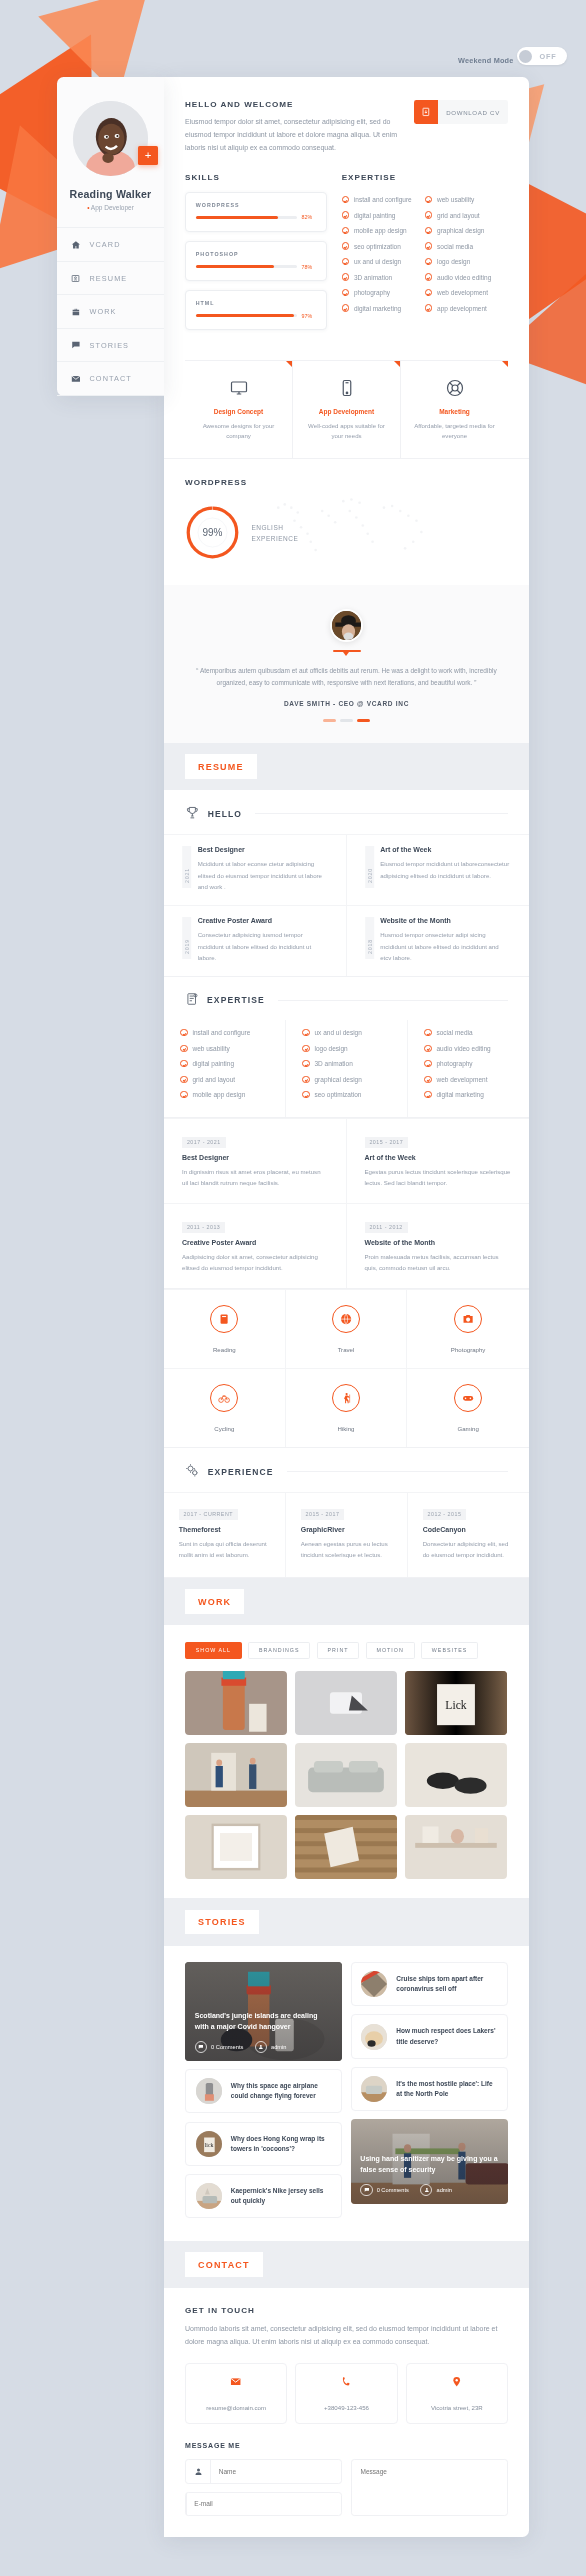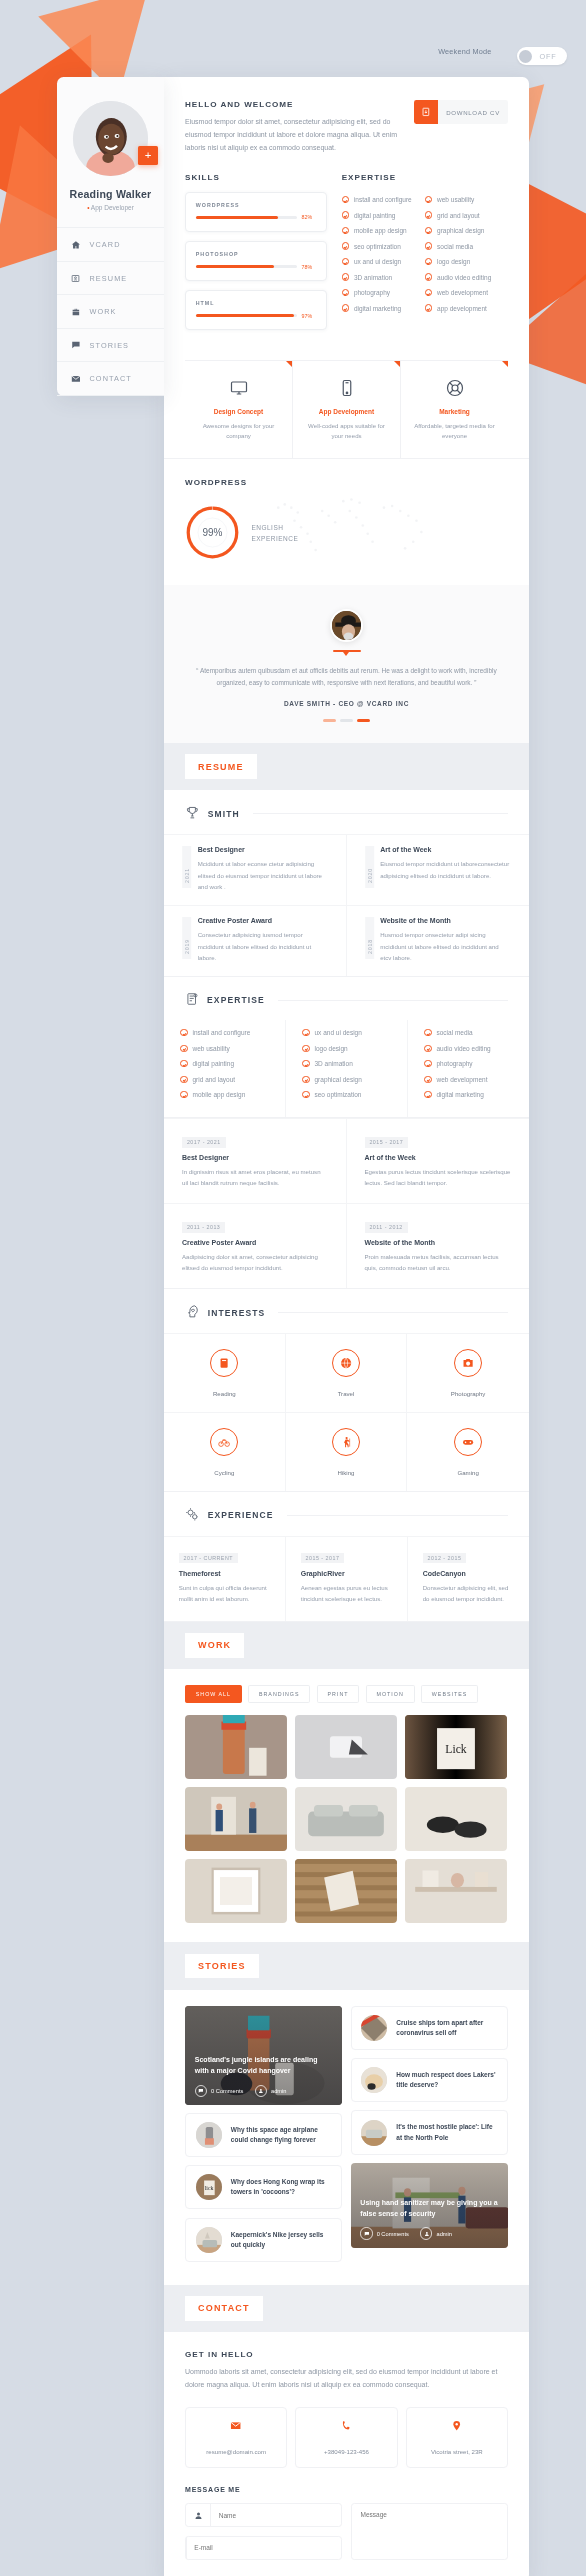--- a/index.html
+++ b/index.html
@@ -22,21 +22,21 @@
            border-left:81px solid transparent;border-right:81px solid transparent;
            border-bottom:155px solid #f4571f; transform:rotate(-35deg); opacity:.9;}
   .tri-e { right:24.4px; top:73px; width:0;height:0;
            border-left:45px solid transparent;border-right:45px solid transparent;
            border-bottom:77px solid #fb9a68; transform:rotate(45deg); opacity:.85;}
   .tri-f { right:-41px; top:269px; width:0;height:0;
            border-left:57px solid transparent;border-right:57px solid transparent;
            border-bottom:106px solid #f4571f; transform:rotate(20deg); opacity:.8;}
 
   
-  .topbar { position:absolute; top:47px; right:19.5px; display:flex; align-items:flex-start; gap:25px; z-index:30;}
+  .topbar { position:absolute; top:47px; right:19.5px; display:flex; align-items:flex-end; gap:3px; z-index:30;font-weight:bold;}
   .topbar .wm-label { font-size:7.3px; color:#707e91; letter-spacing:0.2px;}
   .toggle { width:50px; height:18px; border-radius:9px; background:#fff; display:flex;
             align-items:center; padding:2.4px; box-shadow:0 0.8px 2.4px rgba(0,0,0,.08);}
   .toggle .knob { width:13px;height:13px;border-radius:50%; background:#c6ccd6;}
   .toggle .st { flex:1; text-align:center; font-size:7.3px; color:#b9c0cb; letter-spacing:0.8px;}
 
   
   .page { position:absolute; left:57px; top:77px; width:472px; z-index:20; }
   .sidebar { position:absolute; left:0; top:0; width:107px; background:#fbfbfc;
              border-radius:6.5px 0 0 6.5px; box-shadow:0 3.3px 21px rgba(60,70,90,.10); z-index:22;}
@@ -536,21 +536,21 @@
 
     <div class="rblock">
       <div class="rhead">
         <span class="ic">
           <svg width="14.7" height="14.7" viewBox="0 0 24 24" fill="none" stroke="currentColor" stroke-width="1.5">
               <path d="M7 4h10v5a5 5 0 0 1-10 0z"></path>
               <path d="M7 6H4v2a3 3 0 0 0 3 3M17 6h3v2a3 3 0 0 1-3 3"></path>
               <path d="M12 14v4M9 21h6M10 18h4"></path>
             </svg>
         </span>
-        <h3>SMITH</h3>
+        <h3>HELLO</h3>
         <span class="line"></span>
       </div>
       <div class="grid2" id="awards-grid">
           <div class="cell">
             <div class="yr-v">2021</div>
             <div>
               <h5>Best Designer</h5>
               <p>Mcididunt ut labor econse ctetur adipisicing elitsed do eiusmod tempor incididunt ut labore and work .</p>
             </div>
           </div>
@@ -663,30 +663,20 @@
     <div class="rblock">
       <div class="grid2" id="edu-grid">
           <div class="edu-cell"><div class="yr-pill">2017 - 2021</div><h5 style="font-size:7px;color:#3d4857;margin-bottom:4.9px">Best Designer</h5><p style="font-size:6.1px;color:#949dab;line-height:1.85">In dignissim risus sit amet eros placerat, eu metusn uil laci blandit rutrum neque facilisis.</p></div>
           <div class="edu-cell"><div class="yr-pill">2015 - 2017</div><h5 style="font-size:7px;color:#3d4857;margin-bottom:4.9px">Art of the Week</h5><p style="font-size:6.1px;color:#949dab;line-height:1.85">Egestas purus lectus tincidunt scelerisque scelerisque lectus. Sed laci blandit tempor.</p></div>
           <div class="edu-cell"><div class="yr-pill">2011 - 2013</div><h5 style="font-size:7px;color:#3d4857;margin-bottom:4.9px">Creative Poster Award</h5><p style="font-size:6.1px;color:#949dab;line-height:1.85">Aadipisicing dolor sit amet, consectetur adipisicing elitsed do eiusmod tempor incididunt.</p></div>
           <div class="edu-cell"><div class="yr-pill">2011 - 2012</div><h5 style="font-size:7px;color:#3d4857;margin-bottom:4.9px">Website of the Month</h5><p style="font-size:6.1px;color:#949dab;line-height:1.85">Proin malesuada metus facilisis, accumsan lectus quis, commodo metusn uil arcu.</p></div>
         </div>
     </div>
 
     <div class="rblock">
-      <div class="rhead">
-        <span class="ic">
-          <svg width="14.7" height="14.7" viewBox="0 0 24 24" fill="none" stroke="currentColor" stroke-width="1.5">
-              <path d="M16 3a8 8 0 0 0-8 8v3H6l2 3v4h8v-4a8 8 0 0 0 0-14z"></path>
-              <path d="M13 9.5c-.7-1.1-2.4-.8-2.4.6 0 1.2 2.4 2.9 2.4 2.9s2.4-1.7 2.4-2.9c0-1.4-1.7-1.7-2.4-.6z"></path>
-            </svg>
-        </span>
-        <h3>INTERESTS</h3>
-        <span class="line"></span>
-      </div>
       <div class="grid2" id="int-grid">
           <div class="int-cell"><div class="int-circ">
               <svg width="12.2" height="12.2" viewBox="0 0 24 24" fill="currentColor">
                 <rect x="5" y="3" width="14" height="18" rx="2"></rect>
                 <rect x="8" y="6" width="8" height="2" fill="#fff"></rect>
               </svg>
             </div><span>Reading</span></div>
           <div class="int-cell"><div class="int-circ">
               <svg width="12.2" height="12.2" viewBox="0 0 24 24" fill="currentColor">
                 <circle cx="12" cy="12" r="10"></circle>
@@ -950,21 +940,21 @@
           </div>
         </div>
       </div>
     </div>
 
     <div class="ribbon">
       <span class="tag">CONTACT</span>
     </div>
 
     <section class="contact">
-      <div class="h-title">GET IN HELLO</div>
+      <div class="h-title">GET IN TOUCH</div>
       <p class="intro-txt" style="max-width:100%">Uommodo laboris sit amet, consectetur adipisicing elit, sed do eiusmod tempor incididunt ut labore et dolore magna aliqua. Ut enim laboris nisi ut aliquip ex ea commodo consequat.</p>
       <div class="ct-cards">
         <div class="ct-card">
           <div class="ic">
             <svg width="11.4" height="11.4" viewBox="0 0 24 24" fill="currentColor">
                 <path d="M2 5h20v14H2z"></path>
                 <path d="M2 5l10 8 10-8" stroke="#fff" stroke-width="2" fill="none"></path>
               </svg>
           </div>
           <span>resume@domain.com</span>

